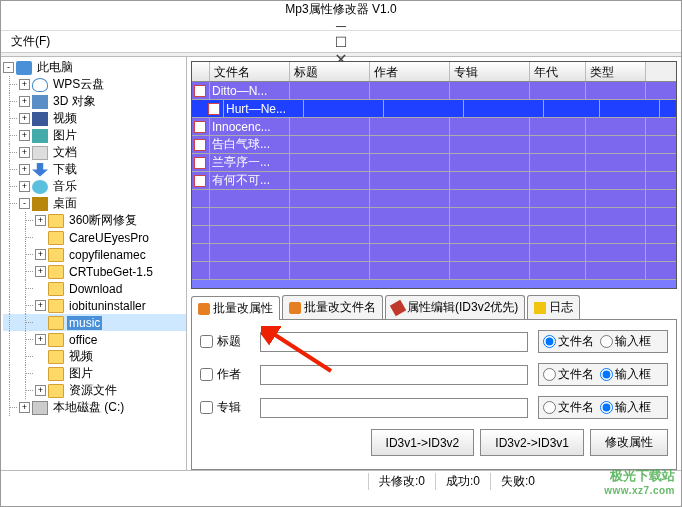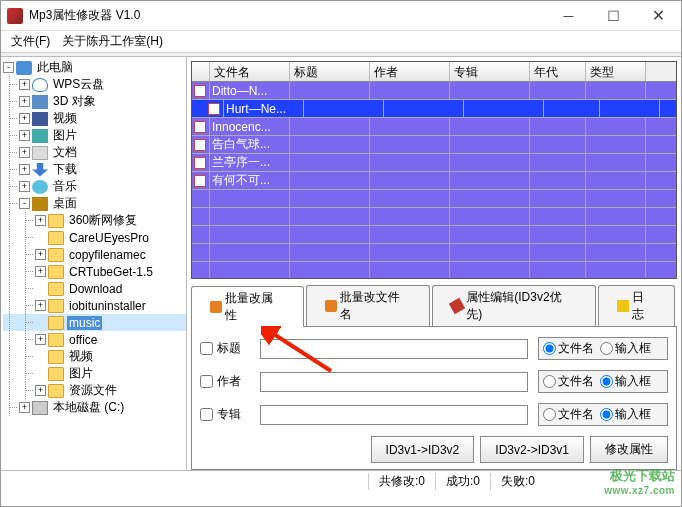--- a/index.html
+++ b/index.html
@@ -1,18 +1,18 @@
 <!DOCTYPE html>
 <html><head>
 <meta charset="utf-8">
 <style>
 * { box-sizing: border-box; margin: 0; padding: 0; font-family: "Microsoft YaHei", "SimSun", Arial, sans-serif; }
 body { width: 682px; height: 507px; background: #fff; overflow: hidden; position: relative; border: 1px solid #999; }
 
-.titlebar { height: 30px; display: flex; align-items: center; border-bottom: 1px solid #ddd; }
+.titlebar { height: 30px; display: flex; align-items: center; border-bottom: 1px solid #ddd; flex-direction: column; }
 .titlebar .icon { width: 16px; height: 16px; margin: 0 6px; background: linear-gradient(135deg,#c33,#822); border-radius: 2px; }
 .titlebar .title { flex: 1; font-size: 12px; color: #000; }
 .titlebar .winbtn { width: 45px; height: 29px; display: flex; align-items: center; justify-content: center; font-size: 14px; color: #444; cursor: pointer; }
 .titlebar .winbtn.close { font-size: 16px; }
 
 .menubar { height: 22px; display: flex; align-items: center; padding: 0 4px; border-bottom: 1px solid #ccc; font-size: 12px; }
 .menubar .mitem { padding: 2px 6px; cursor: pointer; }
 
 .toolbar { height: 4px; border-bottom: 1px solid #bbb; background: #f0f0f0; }
 
@@ -46,21 +46,21 @@
 .grid { border: 1px solid #555; background: #7b7bff; height: 228px; overflow: hidden; }
 .gridhead { display: flex; background: #f0f0f0; border-bottom: 1px solid #888; height: 20px; }
 .gh { border-right: 1px solid #bbb; font-size: 12px; padding: 2px 4px; background: linear-gradient(#fff,#e4e4e4); }
 .gridbody { }
 .grow { display: flex; height: 18px; border-bottom: 1px solid #aaa; background: #7b68ee; color: #fff; font-size: 12px; }
 .grow.sel { background: #2040ff; padding-left: 14px; }
 .gc { border-right: 1px solid #aaa; padding: 1px 2px; overflow: hidden; white-space: nowrap; display: flex; align-items: center; }
 .gicon { width: 12px; height: 12px; background: #fff; margin-right: 2px; flex-shrink: 0; border: 1px solid #c44; }
 
 .tabs { display: flex; margin-top: 6px; border-bottom: 1px solid #888; font-size: 12px; }
-.tab { padding: 3px 18px; border: 1px solid #888; border-bottom: none; background: #f4f4f4; margin-right: 2px; display: flex; align-items: center; cursor: pointer; border-radius: 3px 3px 0 0; }
+.tab { padding: 3px 6px; border: 1px solid #888; border-bottom: none; background: #f4f4f4; margin-right: 2px; display: flex; align-items: center; cursor: pointer; border-radius: 3px 3px 0 0; }
 .tab.active { background: #fff; position: relative; top: 1px; }
 .tabicon { width: 12px; height: 12px; margin-right: 3px; }
 .tabicon.orange { background: #e67e22; border-radius: 2px; }
 .tabicon.pin { background: #c0392b; transform: rotate(-30deg); }
 .tabicon.yellow { background: #f1c40f; }
 
 .panel { border: 1px solid #888; border-top: none; padding: 10px 8px 6px 8px; font-size: 12px; flex: 1; }
 .frow { display: flex; align-items: center; margin-bottom: 10px; }
 .frow label.cb { display: flex; align-items: center; width: 60px; }
 .frow input[type=checkbox] { margin-right: 4px; }
@@ -88,21 +88,20 @@
 <div class="titlebar">
   <div class="icon"></div>
   <div class="title">Mp3属性修改器 V1.0</div>
   <div class="winbtn">─</div>
   <div class="winbtn">☐</div>
   <div class="winbtn close">✕</div>
 </div>
 
 <div class="menubar">
   <div class="mitem">文件(F)</div>
-  <div class="mitem">关于陈丹工作室(H)</div>
 </div>
 <div class="toolbar"></div>
 
 <div class="body">
 
   <div class="tree">
     <div class="trow">
       <span class="exp">-</span>
       <span class="ticon pc"></span>
       <span class="tlabel">此电脑</span>

